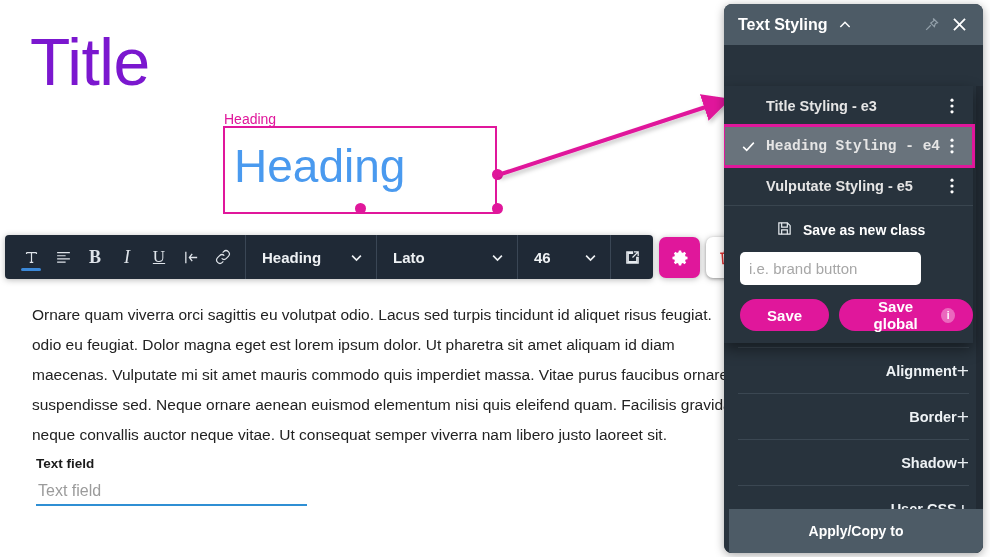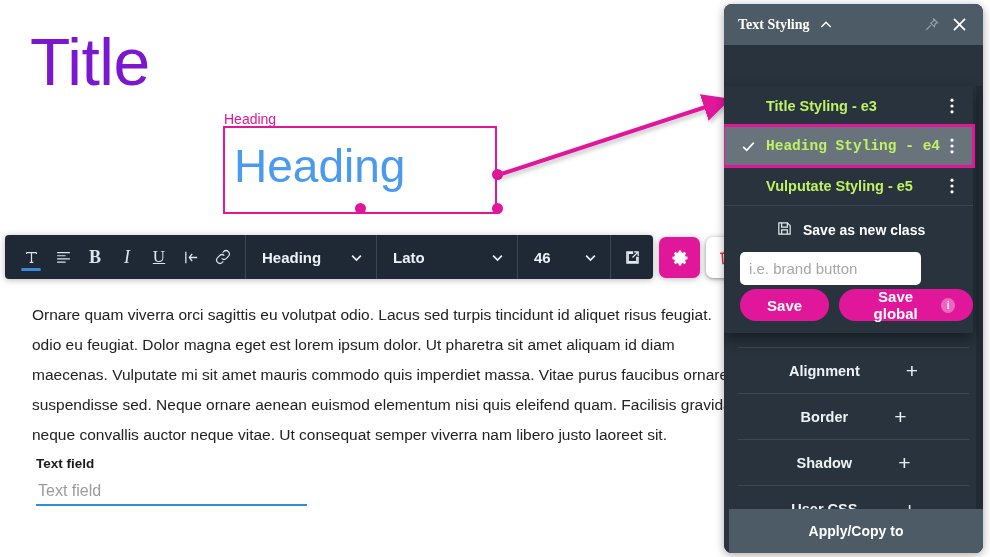--- a/index.html
+++ b/index.html
@@ -119,35 +119,34 @@
     background: #28333d;
     border-radius: 8px;
     box-shadow: 0 2px 10px rgba(0,0,0,.35);
     overflow: hidden;
   }
   .panel-header {
     height: 41px; background: #4d5b66;
     display: flex; align-items: center; padding: 0 14px;
     color: #ffffff;
   }
-  .panel-header .ptitle { font-size: 14px; font-weight: 700; font-family: Liberation Serif, serif; }
+  .panel-header .ptitle { font-size: 16px; font-weight: 700; }
   .panel-header .caret { margin-left: 9px; display:flex; align-items:center; cursor: pointer; }
   .panel-header .spacer { flex: 1; }
   .panel-header .hicon { margin-left: 10px; cursor: pointer; display:flex; align-items:center; }
 
   .panel-body { position: relative; height: 508px; background: #28333d; }
 
   .acc-row {
     position: relative;
     height: 46px; margin: 0 14px;
-    display: flex; align-items: center; justify-content: center;
+    display: flex; align-items: center; justify-content: flex-end;
     color: #eef2f5; font-size: 14.5px; font-weight: 600;
     border-bottom: 1px solid #3b4752;
     cursor: pointer;
-    gap: 46px;
   }
   .acc-row .plus { font-size: 21px; font-weight: 300; color: #e7ecf0; line-height: 1; }
 
   .panel-footer {
     position: absolute; left: 5px; right: 0; bottom: 0;
     height: 44px; background: #4d5b66;
     display: flex; align-items: center; justify-content: center;
     color: #fff; font-size: 14px; font-weight: 700;
     cursor: pointer;
   }
@@ -163,21 +162,21 @@
     position: absolute; left: 0px; top: 41px;
     width: 249px;
     background: #28333d;
     box-shadow: 0 6px 14px rgba(0,0,0,.45);
     z-index: 5;
     padding-bottom: 10px;
   }
   .dd-item {
     height: 40px; display: flex; align-items: center;
     padding: 0 10px 0 16px;
-    color: #bef264; font-size: 14.5px; font-weight: 600;
+    color: #e5e5e5; font-size: 14.5px; font-weight: 600;
     border-bottom: 1px solid #39454f;
     cursor: pointer;
   }
   .dd-item .check { width: 26px; display: flex; align-items: center; color: #fff; }
   .dd-item .dd-label { flex: 1; }
   .dd-item .kebab { width: 22px; display: flex; justify-content: center; cursor: pointer; }
   .dd-item.selected {
     background: #69737c;
     outline: 3px solid #e0179b;
     outline-offset: -1px;
@@ -189,21 +188,21 @@
     padding: 14px 0 8px 16px; color: #fff; font-size: 14px; font-weight: 700; margin-left: 36px;
   }
   .dd-input {
     display: block; margin: 4px 16px 0 16px;
     width: 181px; height: 33px; border-radius: 5px; border: none;
     background: #fff; padding: 0 9px;
     font-family: "Liberation Sans", sans-serif; font-size: 15px; color: #333;
     outline: none;
   }
   .dd-input::placeholder { color: #a7a7a7; }
-  .dd-buttons { display: flex; gap: 10px; padding: 4px 0 2px 16px; }
+  .dd-buttons { display: flex; gap: 10px; padding: 14px 0 2px 16px; }
   .pill {
     border: none; border-radius: 17px; height: 32px;
     background: #e0179b; color: #fff;
     font-family: "Liberation Sans", sans-serif;
     font-size: 15px; font-weight: 700; cursor: pointer;
     display: flex; align-items: center; justify-content: center; gap: 7px;
     padding: 0 18px;
   }
   .pill.save { width: 96px; padding: 0; }
   .info-badge {

